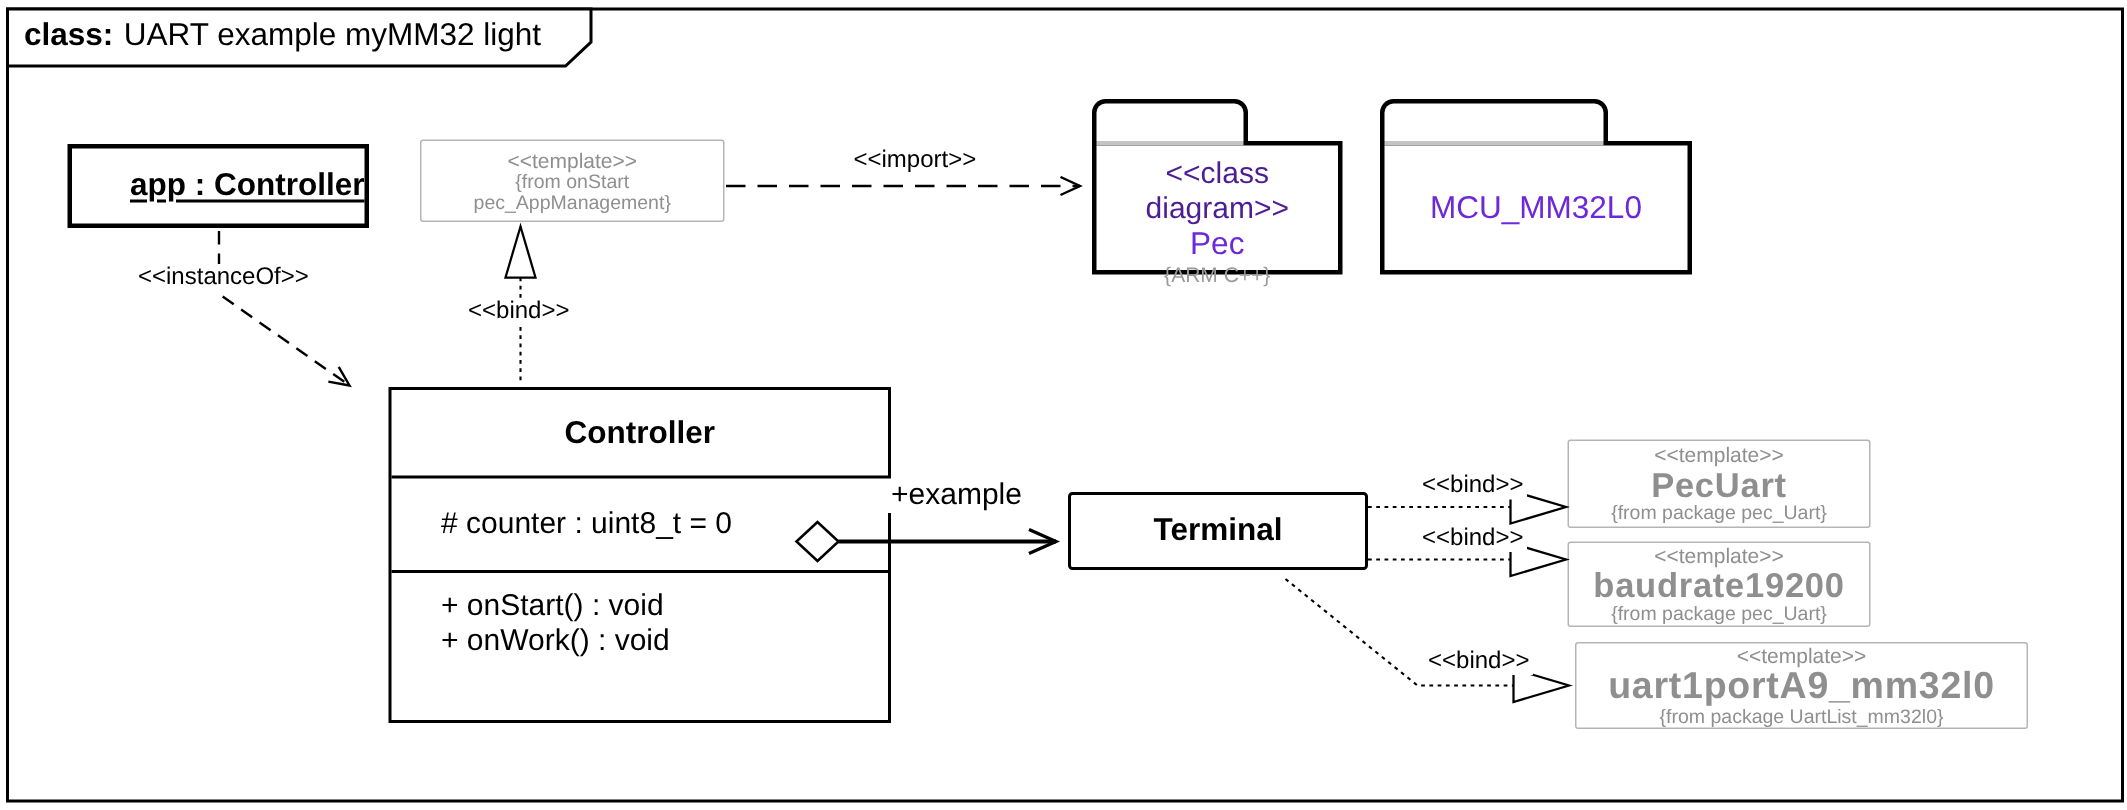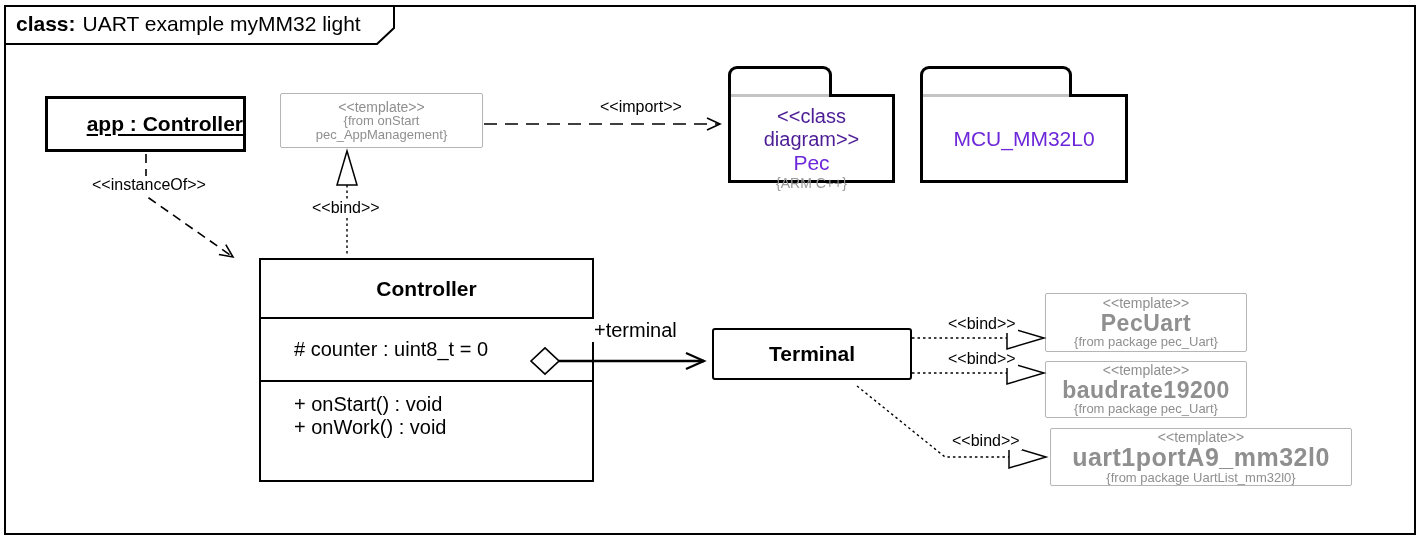--- a/index.html
+++ b/index.html
@@ -145,19 +145,19 @@
       <polygon points="1009,446 1009,468 1046,457" fill="#fff" stroke="#000" stroke-width="1.5"></polygon>
     </g>
   </svg>
 
   <div class="title-bar">
     <span class="kw">class:</span><span>UART example myMM32 light</span>
   </div>
 
   <div class="lbl" style="left:90px;top:176px;">&lt;&lt;instanceOf&gt;&gt;</div>
   <div class="lbl" style="left:310px;top:199px;">&lt;&lt;bind&gt;&gt;</div>
-  <div class="lbl" style="left:598px;top:98px;">&lt;&lt;import&gt;&gt;</div>
-  <div class="lbl" style="left:592px;top:319px;font-size:20px;">+terminal</div>
+  <div class="lbl" style="left:567px;top:98px;">&lt;&lt;import&gt;&gt;</div>
+  <div class="lbl" style="left:592px;top:319px;font-size:20px;">+example</div>
   <div class="lbl" style="left:946px;top:315px;">&lt;&lt;bind&gt;&gt;</div>
   <div class="lbl" style="left:946px;top:350px;">&lt;&lt;bind&gt;&gt;</div>
   <div class="lbl" style="left:950px;top:432px;">&lt;&lt;bind&gt;&gt;</div>
 
 </div>
 
 </body></html>

